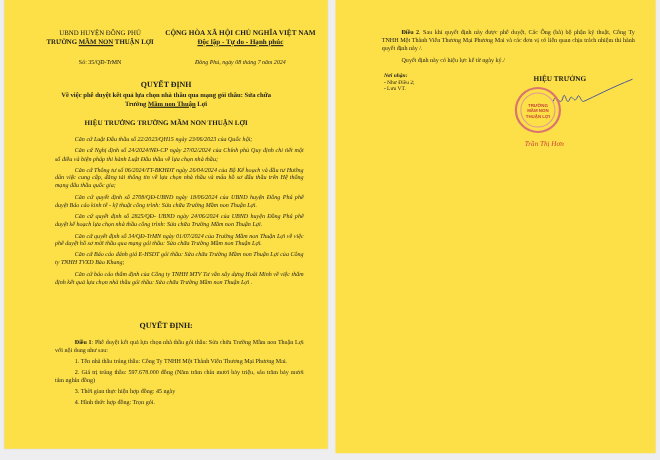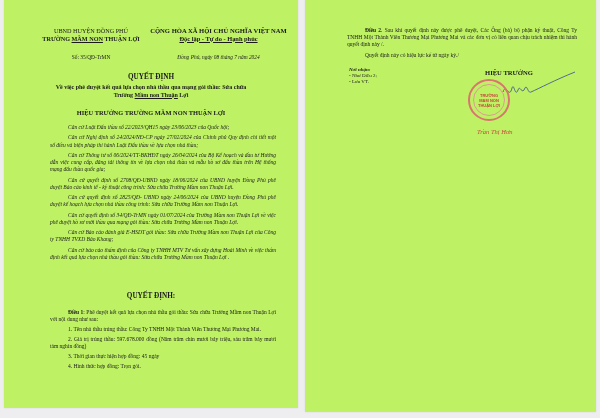--- a/index.html
+++ b/index.html
@@ -4,21 +4,21 @@
 <style>
   html, body { margin:0; padding:0; }
   body {
     width:600px; height:418px; overflow:hidden;
     background:#eeeef0;
     font-family:"Liberation Serif", "DejaVu Serif", serif;
     color:#1a1a1a;
     position:relative;
   }
   .page {
-    position:absolute; top:0; background:#bef264;
+    position:absolute; top:0; background:#fde047;
     box-shadow:0 0 2px rgba(0,0,0,0.08);
   }
   #page-left { left:4px; width:294px; height:408px; }
   #page-right { left:305px; width:291px; height:412px; }
 
   .hdr-left { position:absolute; left:28px; top:27px; width:118px; text-align:center; font-size:6.2px; line-height:7.6px; }
   .hdr-left .l2 { font-weight:bold; }
   .hdr-right { position:absolute; left:141px; top:27px; width:147px; text-align:center; font-size:6.6px; line-height:7.6px; font-weight:bold; }
   .hdr-right .l2 { text-decoration:underline; font-size:6.4px; }
   .u { text-decoration:underline; }

